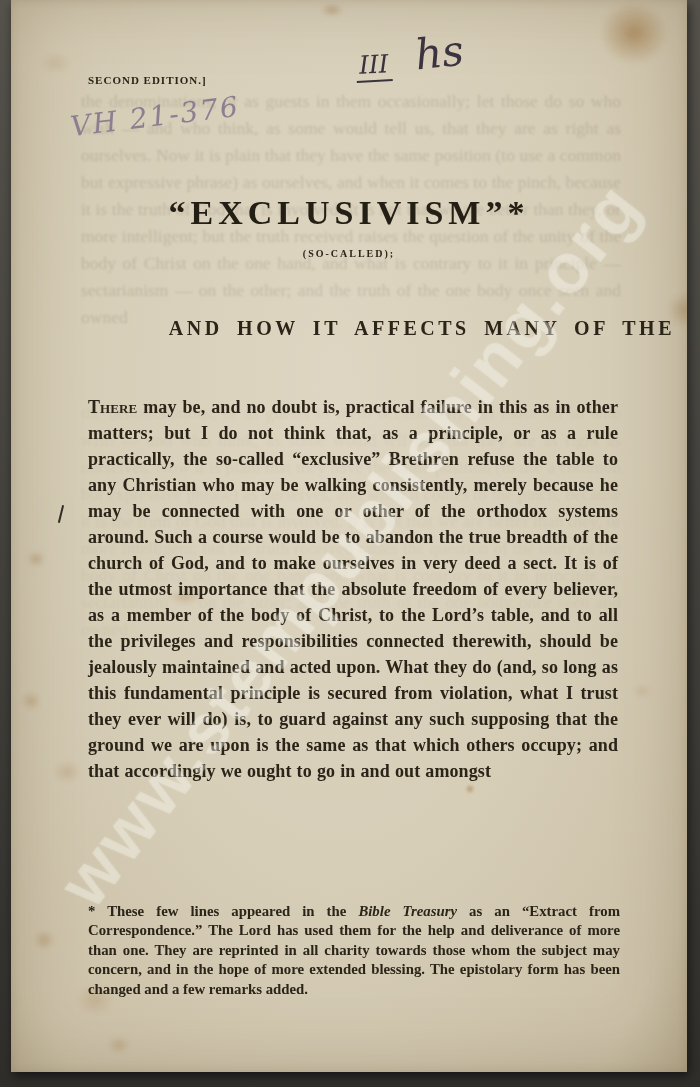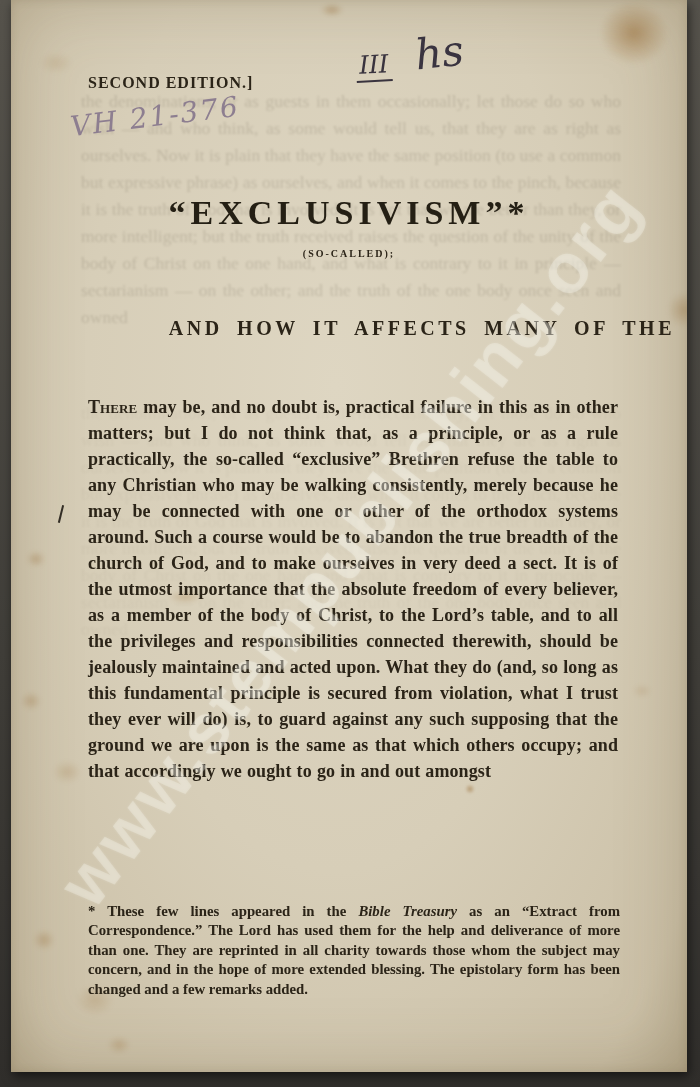--- a/index.html
+++ b/index.html
@@ -44,21 +44,21 @@
   .bleed{
     position:absolute;left:70px;width:540px;overflow:hidden;
     color:#5e5544;font-weight:normal;text-align:justify;
     filter:blur(.8px);pointer-events:none;z-index:1;
   }
   .bleed-top{top:88px;height:306px;font-size:17.5px;line-height:27px;opacity:.20;}
   .bleed-low{top:400px;height:560px;font-size:17.5px;line-height:27px;opacity:.06;}
 
   
   .print{position:absolute;z-index:2;color:#2b2418;}
-  .edition{left:77px;top:74px;font-size:16px;font-weight:bold;letter-spacing:1px;}
+  .edition{left:77px;top:74px;font-size:11px;font-weight:bold;letter-spacing:1px;}
   .title{left:0;right:0;top:190px;margin:4px;text-align:center;
     font-size:34px;font-weight:bold;letter-spacing:5px;color:#241f14;}
   .socalled{left:0;right:0;top:248px;text-align:center;
     font-size:10px;font-weight:bold;letter-spacing:2px;}
   .subtitle{left:0;right:0;top:298px;margin:12px;text-align:right;
     font-size:20px;font-weight:bold;letter-spacing:3.5px;word-spacing:6px;line-height:36px;}
   .bodytext{
     left:77px;top:394px;width:530px;margin:0;
     font-size:18px;line-height:26px;font-weight:bold;
     text-align:justify;letter-spacing:.1px;word-spacing:.5px;hyphens:auto;

